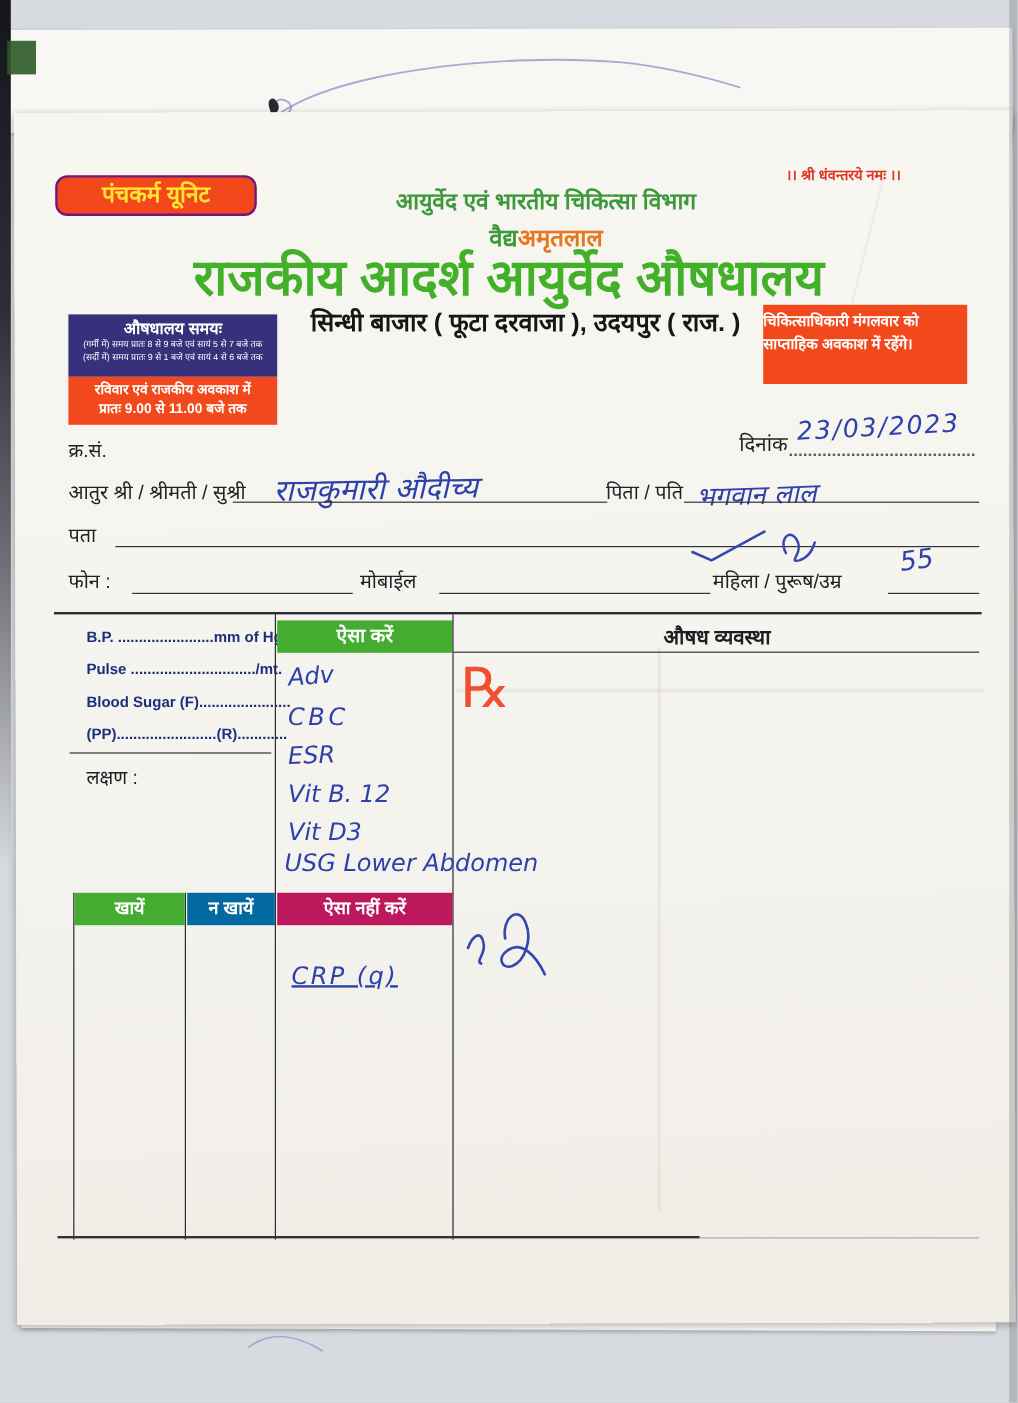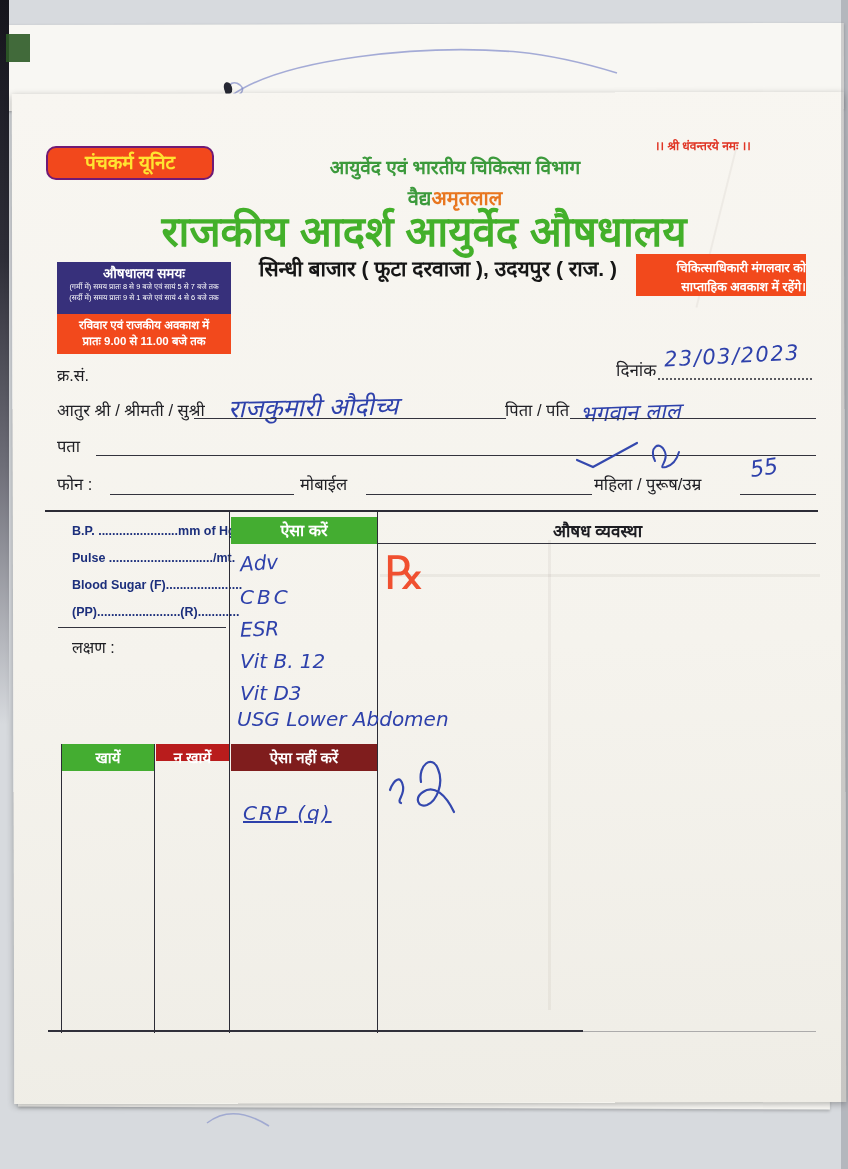--- a/index.html
+++ b/index.html
@@ -32,21 +32,21 @@
   #vaidya .pfx{color:#3c9a3c;}
   #vaidya .nm{color:#e8761f;}
   #invoc{left:655px;top:137px;width:185px;font-size:12px;font-weight:bold;color:#e03525;white-space:nowrap;}
   #title{left:50px;top:201px;width:748px;text-align:center;font-size:42px;font-weight:bold;color:#43b02a;white-space:nowrap;}
   #tbox{left:57px;top:262px;width:174px;height:52px;background:#37307b;color:#fff;text-align:center;overflow:hidden;}
   #tbox .th{font-size:13.5px;font-weight:bold;line-height:17px;padding-top:3px;}
   #tbox .tl{font-size:7.4px;line-height:10.5px;white-space:nowrap;}
   #hbox{left:57px;top:314px;width:174px;height:40px;background:#f2491c;color:#fff;text-align:center;
         font-size:11.5px;font-weight:bold;line-height:15.5px;padding-top:4px;}
   #addr{left:228px;top:254px;width:420px;text-align:center;font-size:21px;font-weight:bold;color:#161616;white-space:nowrap;}
-  #nbox{left:636px;top:254px;width:170px;height:42px;background:#f2491c;color:#fff;text-align:right;
+  #nbox{left:636px;top:254px;width:170px;height:66px;background:#f2491c;color:#fff;text-align:left;
         font-size:12.5px;font-weight:bold;line-height:19px;padding-top:5px;}
   
   .lbl{color:#1f1f24;white-space:nowrap;}
   #dlabel{left:616px;top:358px;font-size:17px;}
   #serial{left:57px;top:364px;font-size:16px;}
   #plabel{left:57px;top:398px;font-size:16.5px;}
   #flabel{left:505px;top:398px;font-size:16.5px;}
   #alabel{left:57px;top:434px;font-size:16.5px;}
   #phlabel{left:57px;top:472px;font-size:16.5px;}
   #mlabel{left:300px;top:472px;font-size:16.5px;}
@@ -71,22 +71,22 @@
   #v62{left:61px;top:744px;height:289px;}
   #v155{left:154px;top:744px;height:289px;}
   
   #vit{left:72px;top:518px;width:160px;color:#1c2f7c;font-weight:bold;font-size:12.5px;line-height:27px;white-space:nowrap;}
   #symp{left:72px;top:636px;font-size:16px;color:#1f1f24;}
   
   .chdr{color:#fff;font-weight:bold;text-align:center;}
   #dohdr{left:231px;top:517px;width:146px;height:27px;line-height:27px;font-size:16px;background:#44ad31;}
   #medhdr{left:380px;top:519px;width:435px;text-align:center;font-size:17px;font-weight:bold;color:#1d1d22;}
   #eat{left:62px;top:744px;width:92px;height:27px;line-height:27px;font-size:15px;background:#44ad31;}
-  #noeat{left:156px;top:744px;width:73px;height:17px;line-height:27px;font-size:15px;background:#b91c1c;}
-  #avoid{left:231px;top:744px;width:146px;height:27px;line-height:27px;font-size:15px;background:#7f1d1d;}
+  #noeat{left:156px;top:744px;width:73px;height:27px;line-height:27px;font-size:15px;background:#0369a1;}
+  #avoid{left:231px;top:744px;width:146px;height:27px;line-height:27px;font-size:15px;background:#be185d;}
   #rx{left:384px;top:546px;font-size:46px;color:#f05030;font-family:"DejaVu Serif","DejaVu Sans",serif;}
   
   .hw{color:#2e41ab;font-style:italic;font-family:"DejaVu Sans",sans-serif;white-space:nowrap;}
   #dval{left:664px;top:344px;font-size:21px;letter-spacing:1.5px;transform:rotate(-3deg);}
   #pval{left:228px;top:389px;font-size:25px;transform:rotate(-1deg);}
   #fval{left:580px;top:396px;font-size:22px;transform:rotate(-2deg);}
   #ageval{left:750px;top:455px;font-size:22px;transform:rotate(-8deg);}
   .adv{left:240px;font-size:20px;}
   #adv0{top:551px;transform:rotate(-4deg);}
   #adv1{top:585px;letter-spacing:3px;}

